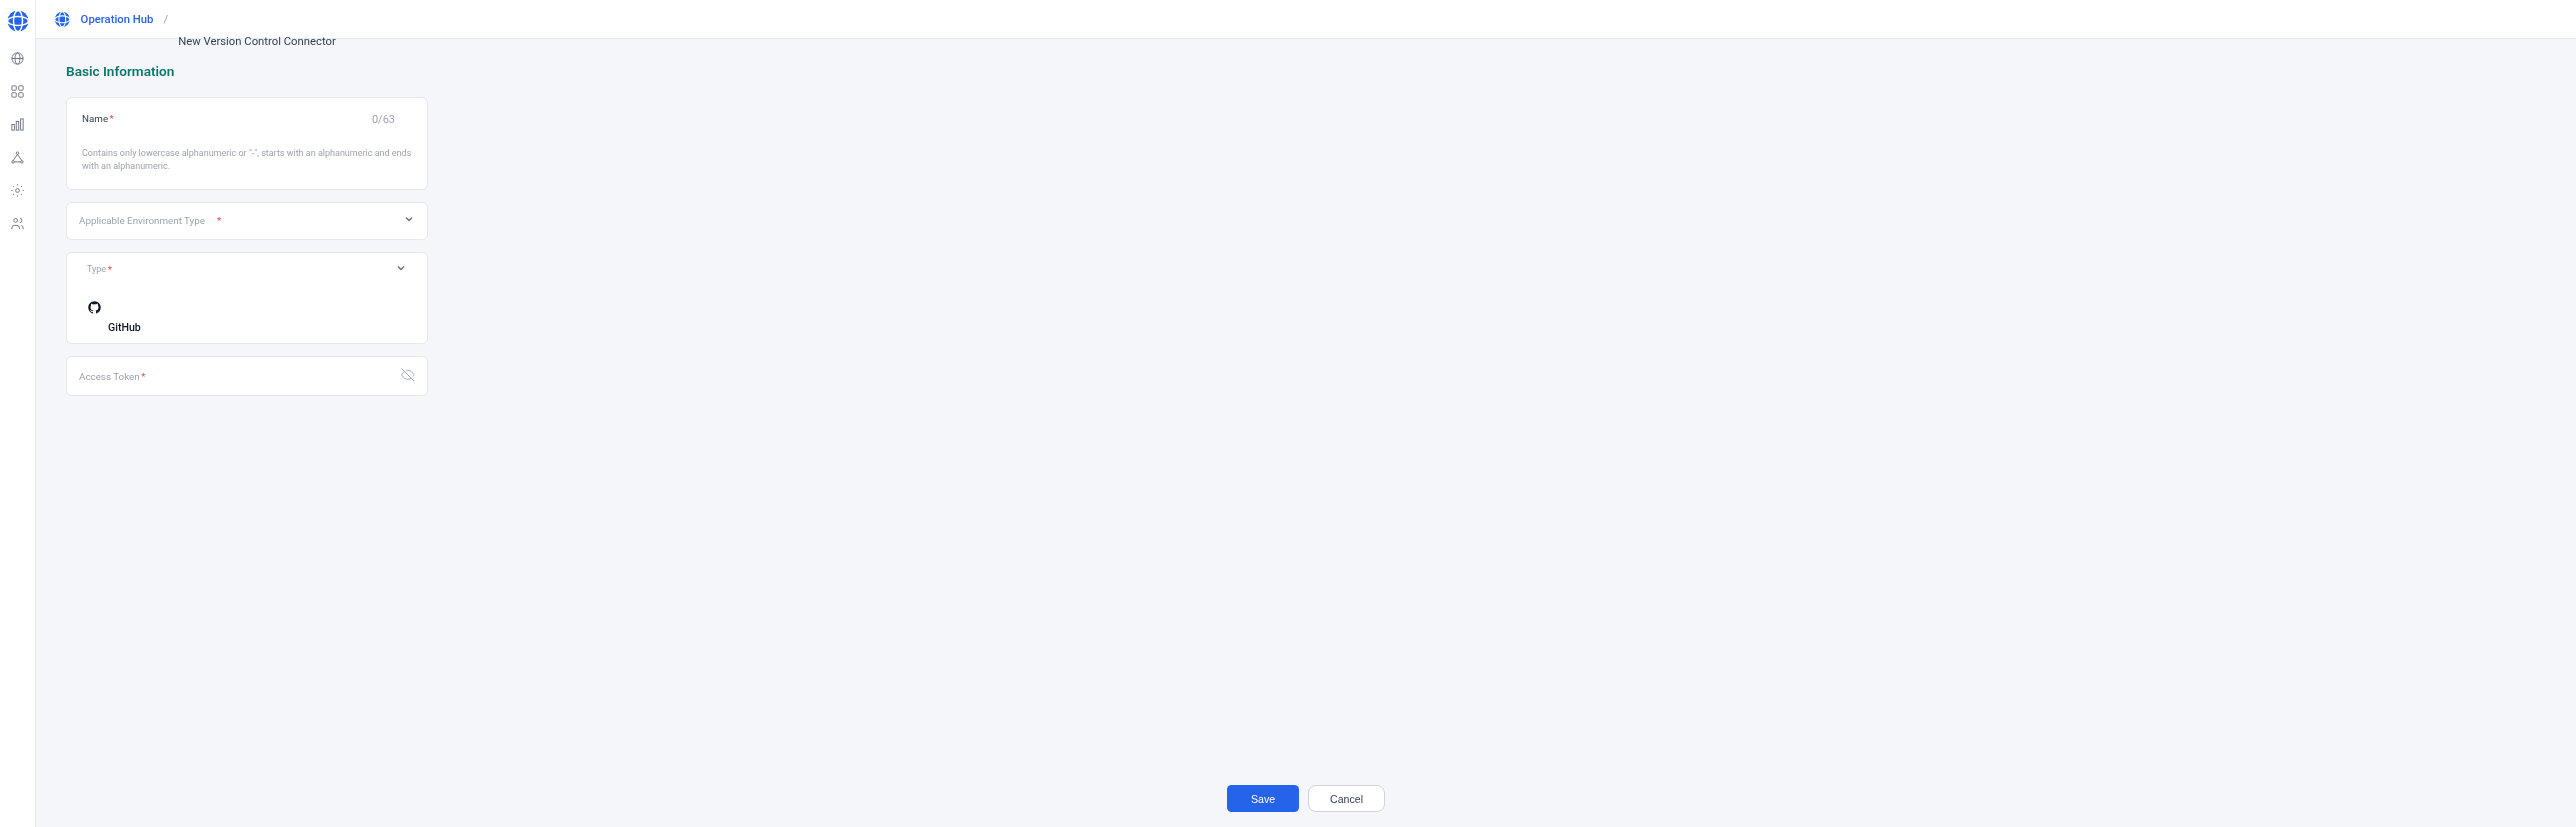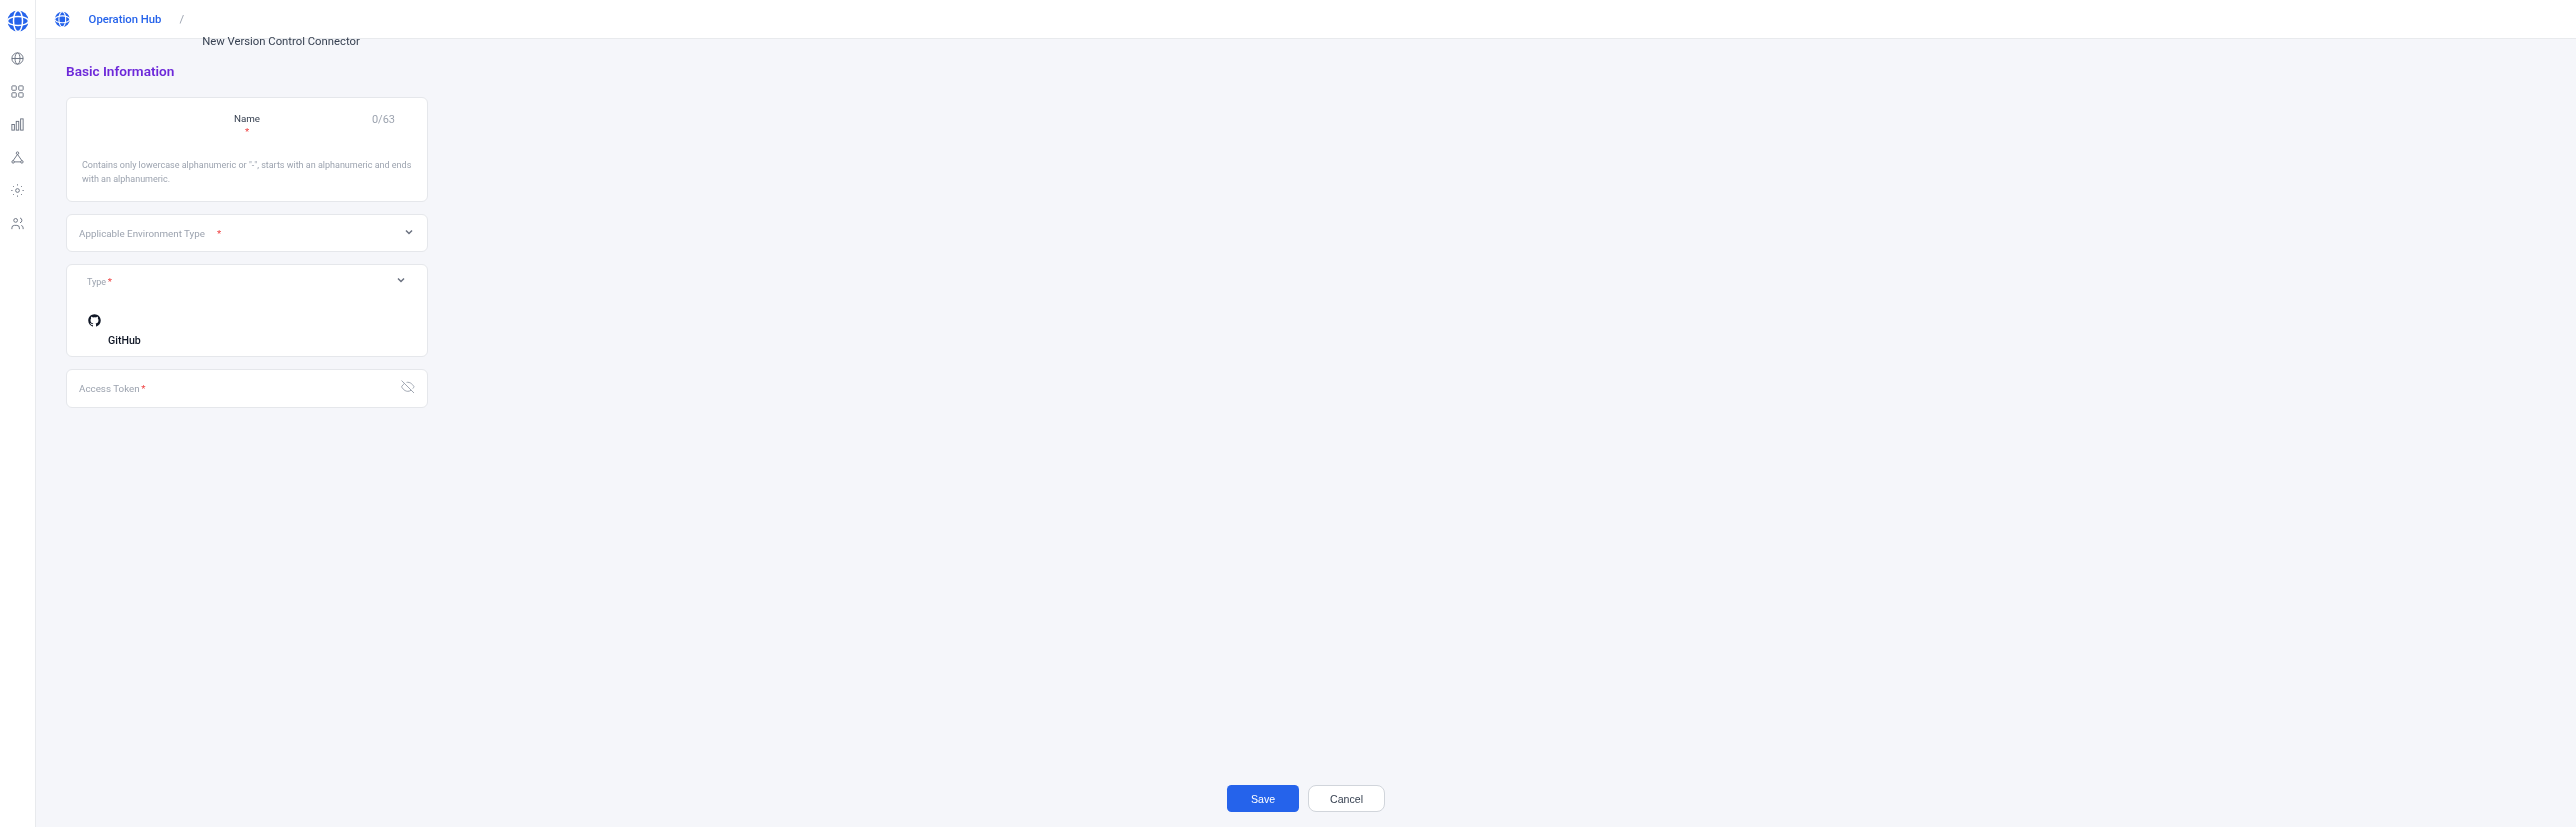--- a/index.html
+++ b/index.html
@@ -60,21 +60,21 @@
     }
 
     
     .header {
       background: #fff;
       border-bottom: 0.8px solid #e8eaed;
       padding: 17px 18px;
       height: 39px;
       display: flex;
       align-items: center;
-      gap: 18px;
+      gap: 10px;
       flex-shrink: 0;
     }
 
     .header-logo {
       width: 16.6px;
       height: 16.6px;
     }
 
     .header-breadcrumb-link {
       color: #2563eb;
@@ -98,21 +98,21 @@
     
     .content {
       flex: 1;
       overflow-y: auto;
       padding: 24px 30px;
     }
 
     .section-title {
       font-size: 13.6px;
       font-weight: 600;
-      color: #6d28d9;
+      color: #0f766e;
       margin-bottom: 18px;
     }
 
     .form-card {
       background: #fff;
       border: 0.8px solid #e5e7eb;
       border-radius: 6px;
       padding: 15px;
       width: 362px;
       margin-bottom: 12px;
@@ -123,21 +123,20 @@
       position: relative;
     }
 
     .field-label {
       font-size: 9.8px;
       color: #374151;
       font-weight: 400;
       display: flex;
       align-items: center;
       gap: 1.5px;
-      flex-direction: column;
     }
 
     .required-star {
       color: #ef4444;
       font-size: 9.8px;
     }
 
     .char-count {
       position: absolute;
       top: 0;

